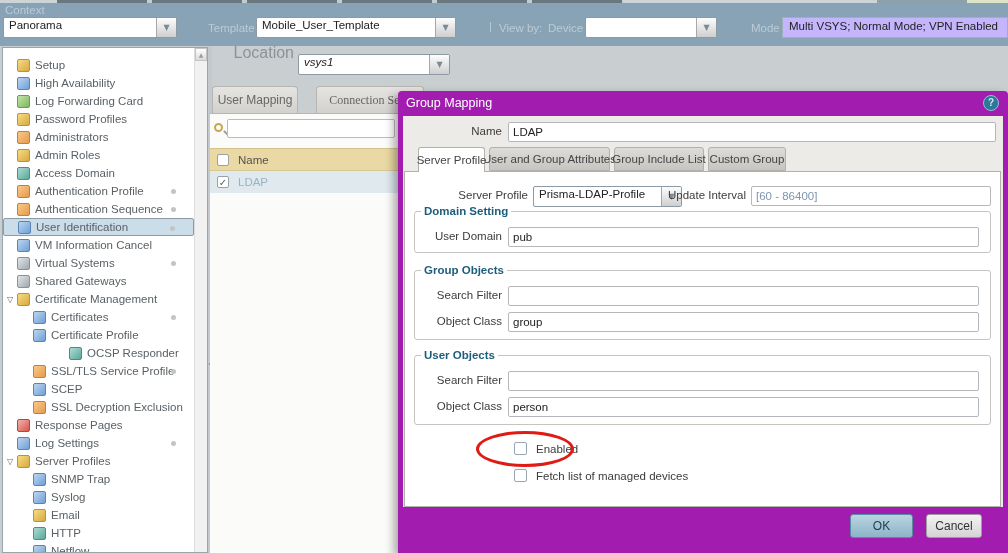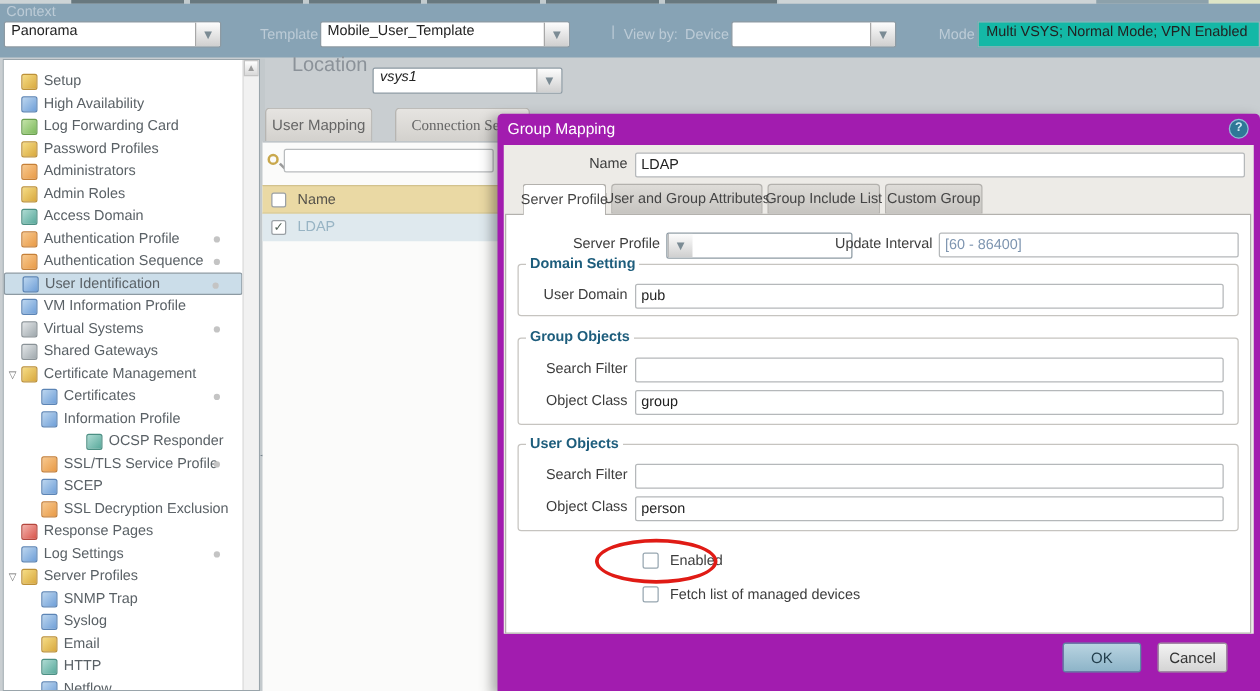--- a/index.html
+++ b/index.html
@@ -17,21 +17,21 @@
   #topsliver .sc { position:absolute; top:0; height:3px; left:967px; width:41px; background:#dde5c6; }
 
   
   #topbar { position:absolute; left:0; top:3px; width:1008px; height:43px; background:#87a3b5; }
   .tlbl { position:absolute; color:#bccbd6; font-size:11.5px; white-space:nowrap; }
   .sel { position:absolute; height:21px; background:#fff; border:1px solid #8d9aa3;
          display:flex; align-items:stretch; border-radius:2px; overflow:hidden; }
   .sel .val { flex:1; padding:1px 5px 0; font-size:11.5px; color:#222; white-space:nowrap; overflow:hidden; }
   .sel .arw { width:20px; background:linear-gradient(#fdfdfd,#cfcfcf); border-left:1px solid #a8a8a8;
               color:#7b8b94; font-size:8px; display:flex; align-items:center; justify-content:center; }
-  #mode-box { position:absolute; left:782px; top:14px; width:226px; height:21px; background:#14b8a6;
+  #mode-box { position:absolute; left:782px; top:14px; width:226px; height:21px; background:#c4b5fd;
               border:1px solid #9fb0ba; padding:2px 6px 0; font-size:11.5px; color:#222; white-space:nowrap; }
 
   
   #sidebar { position:absolute; left:2px; top:47px; width:206px; height:506px;
              background:#fff; border:1px solid #9aa5ab; overflow:hidden; }
   .sitem { position:absolute; left:0; width:191px; height:18px; display:flex; align-items:center;
            color:#5a6166; font-size:11.5px; white-space:nowrap; cursor:default; }
   .sitem.sel { background:#cbdde9; }
   .exp { width:14px; flex:none; text-align:center; font-size:8px; color:#666; }
   .ic { width:13px; height:13px; border-radius:2px; flex:none; margin-right:5px; }
@@ -204,21 +204,21 @@
         </div>
         <div class="sitem sel" style="top: 170px;">
           <span class="exp dj"></span>
           <span class="ic i-blue"></span>
           <span>User Identification</span>
           <span class="dot"></span>
         </div>
         <div class="sitem" style="top: 188px;">
           <span class="exp dj"></span>
           <span class="ic i-blue"></span>
-          <span>VM Information Profile</span>
+          <span>VM Information Cancel</span>
         </div>
         <div class="sitem" style="top: 206px;">
           <span class="exp dj"></span>
           <span class="ic i-gray"></span>
           <span>Virtual Systems</span>
           <span class="dot"></span>
         </div>
         <div class="sitem" style="top: 224px;">
           <span class="exp dj"></span>
           <span class="ic i-gray"></span>
@@ -231,21 +231,21 @@
         </div>
         <div class="sitem" style="top: 260px;">
           <span class="exp dj" style="width: 30px;"></span>
           <span class="ic i-blue"></span>
           <span>Certificates</span>
           <span class="dot"></span>
         </div>
         <div class="sitem" style="top: 278px;">
           <span class="exp dj" style="width: 30px;"></span>
           <span class="ic i-blue"></span>
-          <span>Information Profile</span>
+          <span>Certificate Profile</span>
         </div>
         <div class="sitem" style="top: 296px; margin-left: 36px;">
           <span class="exp dj" style="width: 30px;"></span>
           <span class="ic i-teal"></span>
           <span>OCSP Responder</span>
         </div>
         <div class="sitem" style="top: 314px;">
           <span class="exp dj" style="width: 30px;"></span>
           <span class="ic i-orange"></span>
           <span>SSL/TLS Service Profile</span>
@@ -345,20 +345,21 @@
       <div id="dtabs">
           <div class="dtab active" style="left: 15px; width: 67px;">Server Profile</div>
           <div class="dtab" style="left: 86px; width: 121px;">User and Group Attributes</div>
           <div class="dtab" style="left: 211px; width: 90px;">Group Include List</div>
           <div class="dtab" style="left: 305px; width: 78px;">Custom Group</div>
         </div>
 
       <div id="dpanel">
         <span class="dlabel" id="sp-label">Server Profile</span>
         <div class="sel" id="sp-select" style="height:21px;">
+          <span class="val">Prisma-LDAP-Profile</span>
           <span class="arw dj">▼</span>
         </div>
         <span class="dlabel" id="ui-label">Update Interval</span>
         <input class="dinput" id="ui-input" type="text" placeholder="[60 - 86400]" style="">
 
         <fieldset class="fs" id="fs-domain">
           <legend>Domain Setting</legend>
           <span class="dlabel" style="top:13px;">User Domain</span>
           <input class="dinput" style="top: 10px;" type="text" value="pub">
         </fieldset>

